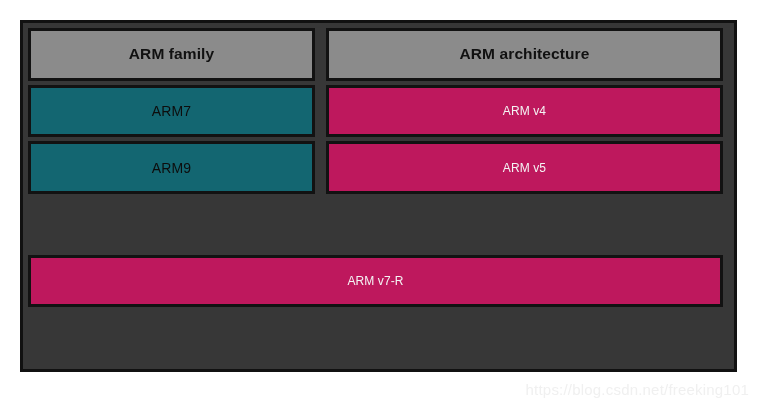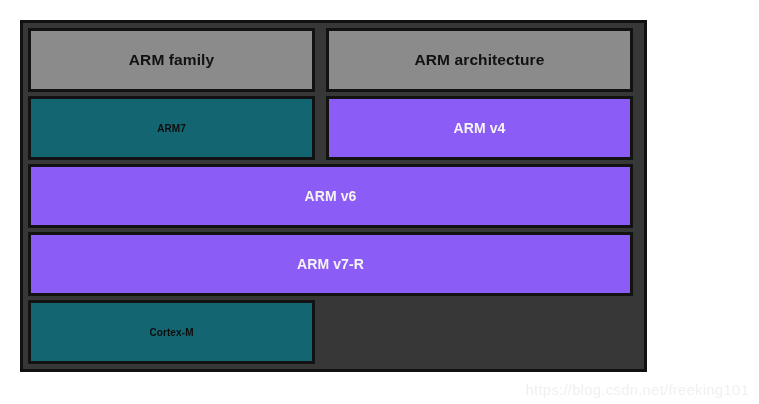--- a/index.html
+++ b/index.html
@@ -14,21 +14,21 @@
     font-family: "Liberation Sans", sans-serif;
     overflow: hidden;
     position: relative;
   }
 
   
   .table-frame {
     position: absolute;
     left: 20px;
     top: 20px;
-    width: 627px;
+    width: 717px;
     height: 352px;
     background: #373737;
     border: 3px solid #111111;
     box-sizing: border-box;
     padding: 5px 11px 5px 5px;
     display: flex;
     flex-direction: column;
   }
 
   .table-rows {
@@ -70,29 +70,29 @@
     background: #8b8b8b;
     color: #111111;
     font-weight: bold;
     font-size: 15.5px;
   }
 
   
   .row-body .cell-family {
     background: #136671;
     color: #0d0d0d;
-    font-weight: bold;
-    font-size: 10px;
+    font-weight: normal;
+    font-size: 14px;
   }
 
   .row-body .cell-arch {
-    background: #8b5cf6;
+    background: #be185d;
     color: #f4f4f4;
-    font-weight: bold;
-    font-size: 14px;
+    font-weight: normal;
+    font-size: 12px;
   }
 
   
   .watermark {
     position: absolute;
     right: 10px;
     bottom: 6px;
     font-size: 15px;
     color: #f0f0f0;
     font-family: "Liberation Sans", sans-serif;
@@ -110,30 +110,32 @@
     <div class="table-row row-header">
       <div class="cell cell-family">ARM family</div>
       <div class="cell cell-arch">ARM architecture</div>
     </div>
 
     <div class="table-row row-body">
       <div class="cell cell-family">ARM7</div>
       <div class="cell cell-arch">ARM v4</div>
     </div>
 
+    <div class="table-row row-body">
+      <div class="cell cell-family">ARM9</div>
+      <div class="cell cell-arch">ARM v5</div>
+    </div>
 
     <div class="table-row row-body">
-      <div class="cell cell-arch">ARM v6</div>
     </div>
 
 
     <div class="table-row row-body">
       <div class="cell cell-arch">ARM v7-R</div>
     </div>
 
     <div class="table-row row-body">
-      <div class="cell cell-family">Cortex-M</div>
     </div>
 
   </div>
 </div>
 
 <div class="watermark">https://blog.csdn.net/freeking101</div>
 
 </body></html>

